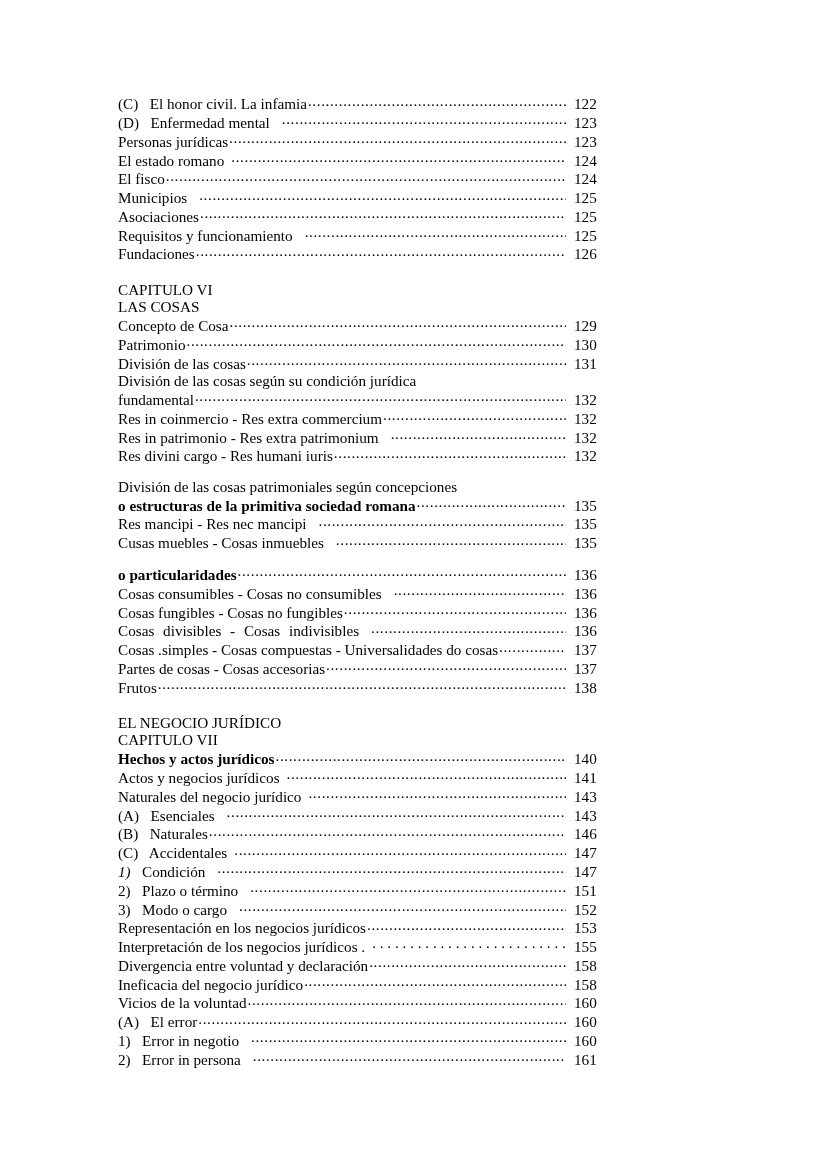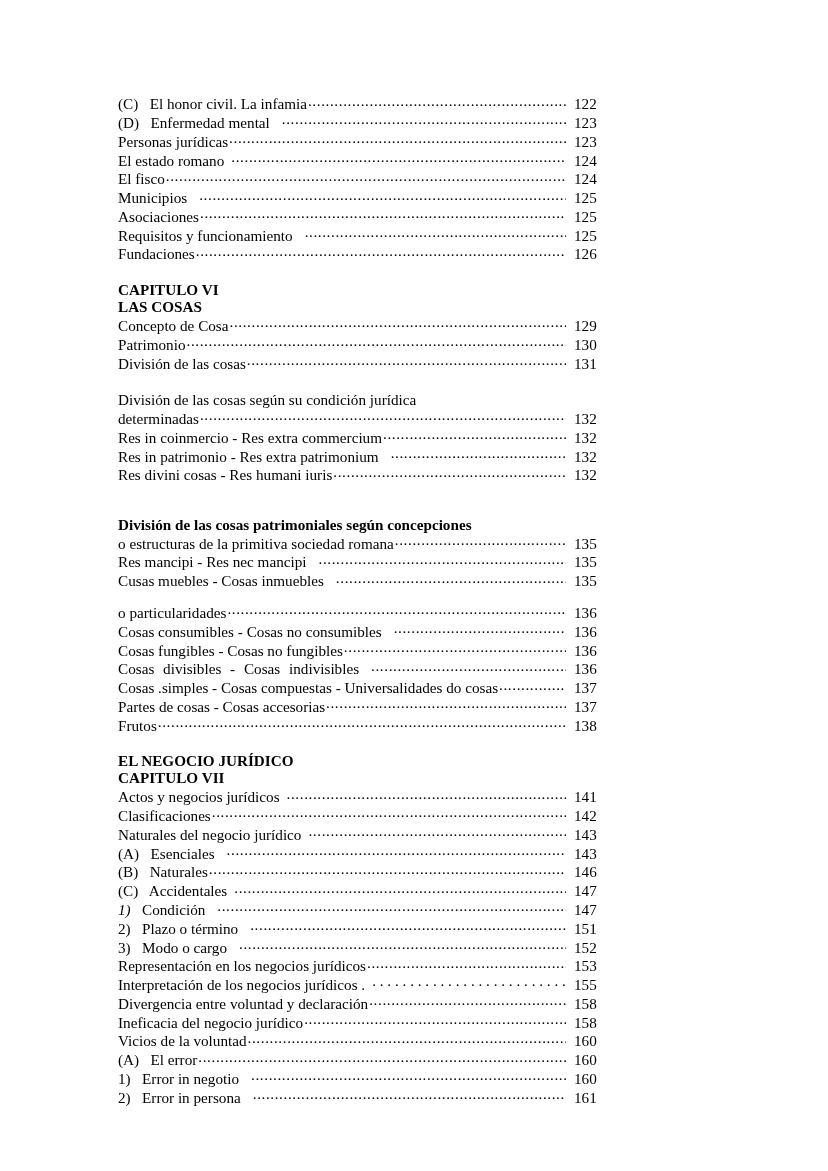--- a/index.html
+++ b/index.html
@@ -56,44 +56,43 @@
     white-space: nowrap;
   }
   .entry .pageno {
     flex: 0 0 44px;
     text-align: left;
     padding-left: 6px;
     font-size: 15.2px;
   }
 
   
-  .entry.bold .title { font-weight: normal; }
+  .entry.bold .title { font-weight: bold; }
   .entry.gapbefore .leader { margin-left: 7px; }
   .entry.widegap .leader { margin-left: 12px; }
   .entry.sparse .leader::before {
     content: ". . . . . . . . . . . . . . . . . . . . . . . . . . . . . . . . . . . . . . . . . . . . . . . . . . . . . . . . . . . . . . . . . . . . . . . . . . . .";
     letter-spacing: 0px;
   }
   .entry .spaced { word-spacing: 5px; }
   .entry .ital { font-style: italic; }
 
   
   .plainline {
     font-size: 15.2px;
     line-height: 17.6px;
     white-space: nowrap;
-    margin-top: 19px;
-  }
-  .plainline.bold { font-weight: bold; }
+  }
+  .plainline.bold { font-weight: normal; }
 
   
   .chapter-head {
     font-size: 15.2px;
     line-height: 17.6px;
-    font-weight: bold;
+    font-weight: normal;
     white-space: nowrap;
   }
 
   .spacer-block { height: 17.6px; }
   .spacer-half { height: 13px; }
 </style>
 </head>
 <body>
 
 <div class="page">
@@ -156,36 +155,36 @@
         <span class="leader"></span>
         <span class="pageno">130</span>
       </div>
       <div class="entry">
         <span class="title"><span>División de las cosas</span></span>
         <span class="leader"></span>
         <span class="pageno">131</span>
       </div>
       <div class="plainline">División de las cosas según su condición jurídica</div>
       <div class="entry">
-        <span class="title"><span>determinadas</span></span>
+        <span class="title"><span>fundamental</span></span>
         <span class="leader"></span>
         <span class="pageno">132</span>
       </div>
       <div class="entry">
         <span class="title"><span>Res in coinmercio - Res extra commercium</span></span>
         <span class="leader"></span>
         <span class="pageno">132</span>
       </div>
       <div class="entry widegap">
         <span class="title"><span>Res in patrimonio - Res extra patrimonium</span></span>
         <span class="leader"></span>
         <span class="pageno">132</span>
       </div>
       <div class="entry">
-        <span class="title"><span>Res divini cosas - Res humani iuris</span></span>
+        <span class="title"><span>Res divini cargo - Res humani iuris</span></span>
         <span class="leader"></span>
         <span class="pageno">132</span>
       </div>
       <div class="spacer-half"></div>
       <div class="plainline bold">División de las cosas patrimoniales según concepciones</div>
       <div class="entry bold">
         <span class="title"><span>o estructuras de la primitiva sociedad romana</span></span>
         <span class="leader"></span>
         <span class="pageno">135</span>
       </div>
@@ -231,30 +230,30 @@
         <span class="pageno">137</span>
       </div>
       <div class="entry">
         <span class="title"><span>Frutos</span></span>
         <span class="leader"></span>
         <span class="pageno">138</span>
       </div>
       <div class="spacer-block"></div>
       <div class="chapter-head">EL NEGOCIO JURÍDICO</div>
       <div class="chapter-head">CAPITULO VII</div>
+      <div class="entry bold">
+        <span class="title"><span>Hechos y actos jurídicos</span></span>
+        <span class="leader"></span>
+        <span class="pageno">140</span>
+      </div>
       <div class="entry gapbefore">
         <span class="title"><span>Actos y negocios jurídicos</span></span>
         <span class="leader"></span>
         <span class="pageno">141</span>
       </div>
-      <div class="entry">
-        <span class="title"><span>Clasificaciones</span></span>
-        <span class="leader"></span>
-        <span class="pageno">142</span>
-      </div>
       <div class="entry gapbefore">
         <span class="title"><span>Naturales del negocio jurídico</span></span>
         <span class="leader"></span>
         <span class="pageno">143</span>
       </div>
       <div class="entry widegap">
         <span class="title"><span>(A)</span>&nbsp;&nbsp; <span>Esenciales</span></span>
         <span class="leader"></span>
         <span class="pageno">143</span>
       </div>

